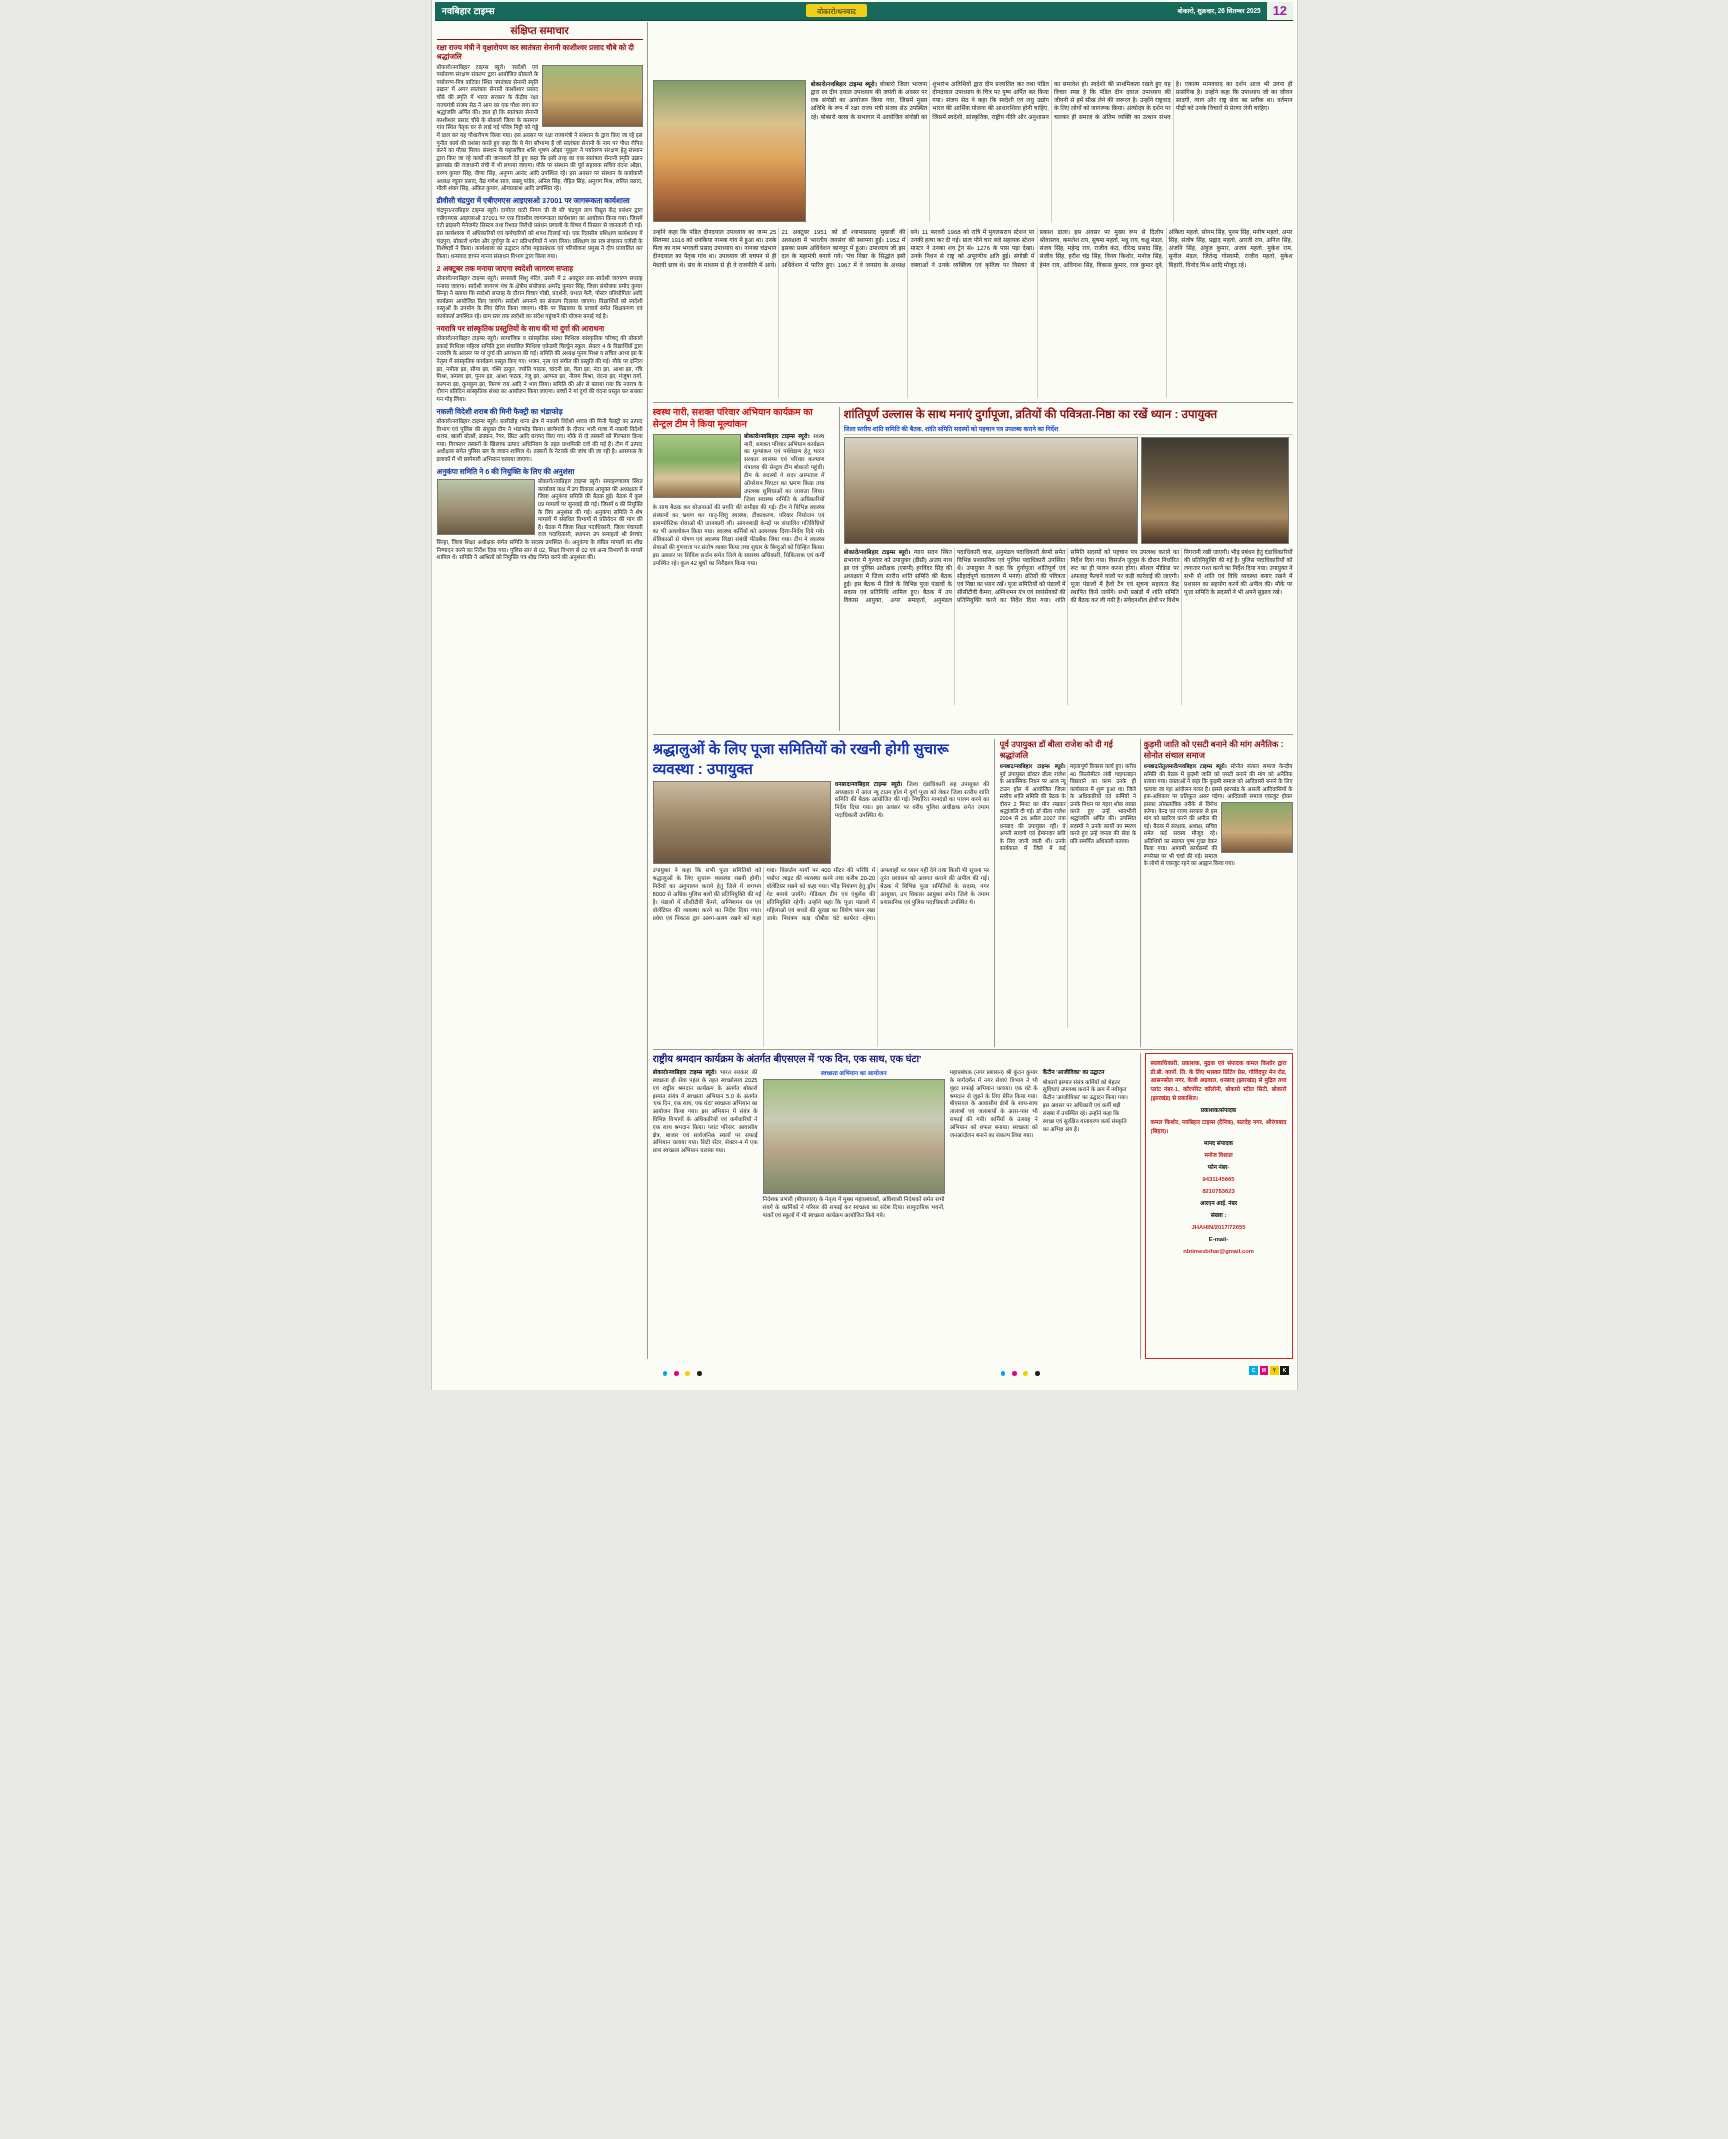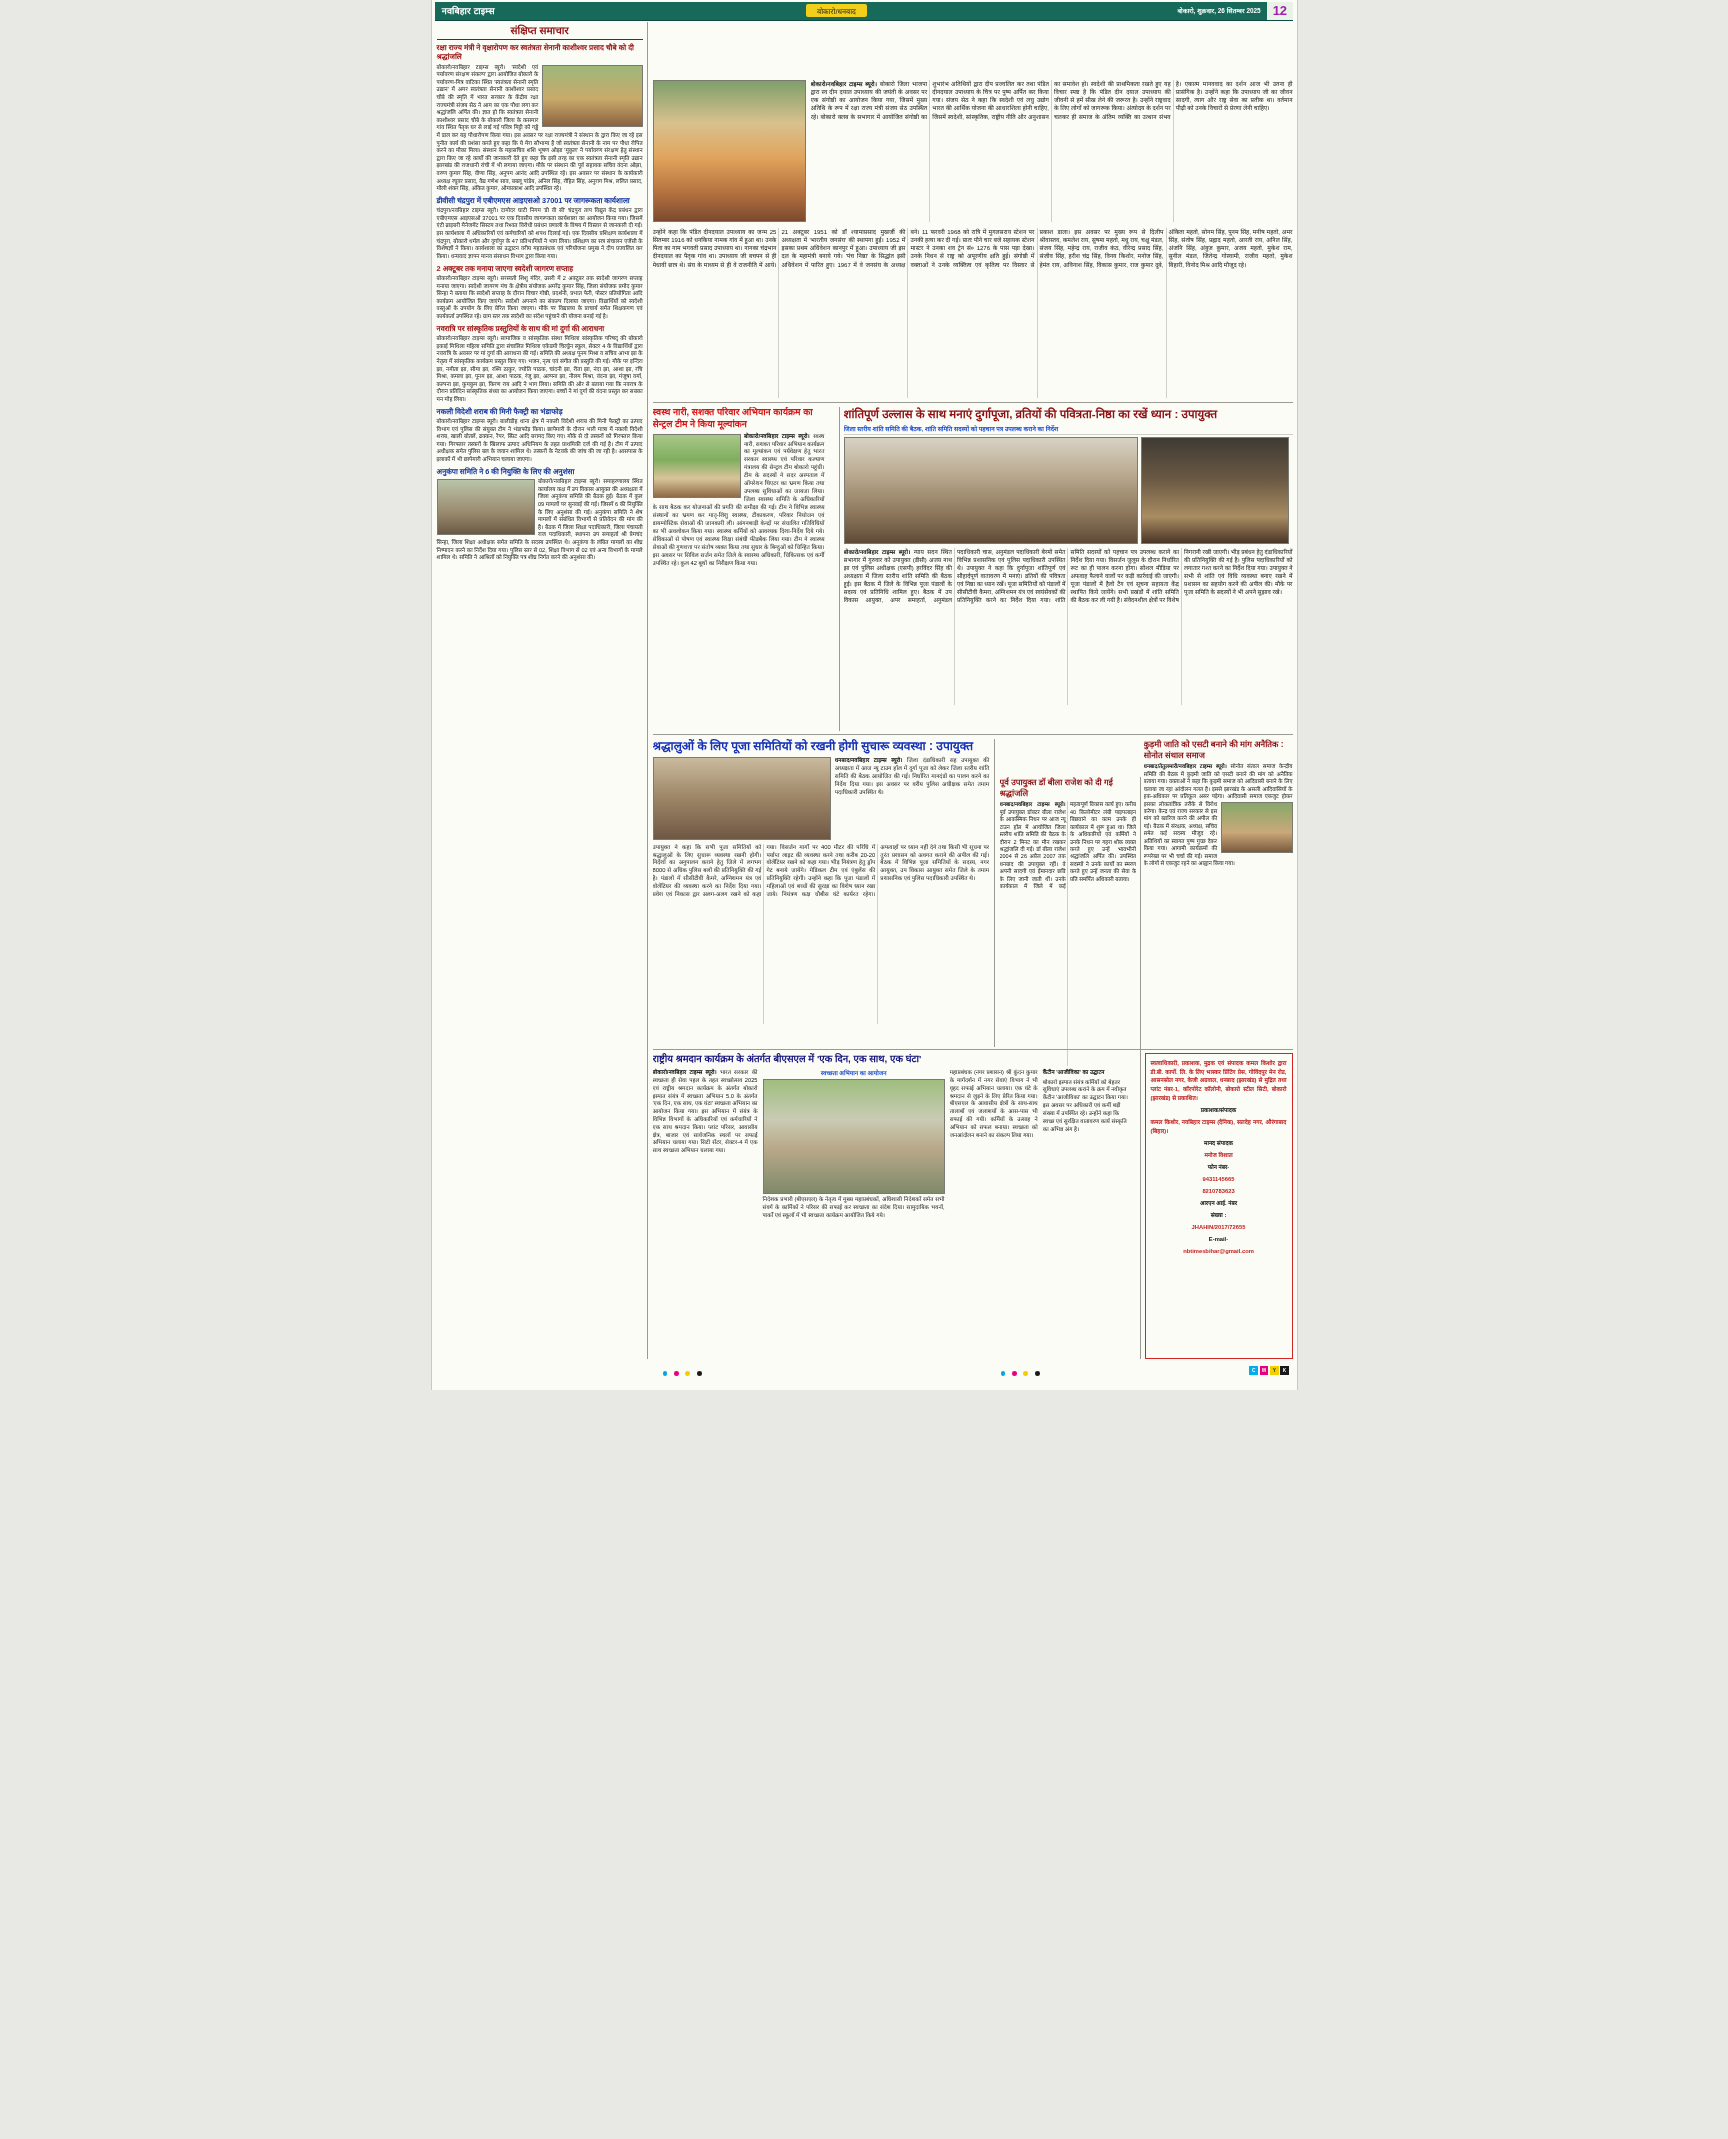--- a/index.html
+++ b/index.html
@@ -50,27 +50,27 @@
   .peace-head{color:#8d1012;font-weight:bold;font-size:11.6px;line-height:1.28;margin:0;}
   .peace-sub{color:#1d4fd2;font-weight:bold;font-size:6.2px;margin:2.1px 0;border-bottom:0.4px solid #cfcfc8;padding-bottom:1.3px;}
   .peace-photos{display:flex;gap:3.4px;margin:1.7px 0 3.4px;}
   .peace-photo-main{width:294px;height:107px;}
   .peace-photo-off{width:148px;height:107px;}
   .peace-body{column-count:4;column-gap:5.1px;column-rule:0.4px solid #cfcfc8;
               font-size:5.9px;line-height:1.37;height:157px;overflow:hidden;}
   
   .devotees{position:absolute;left:221px;top:739px;width:342px;height:308px;box-sizing:border-box;
             padding-right:4.3px;border-right:0.4px solid #9a9a93;overflow:hidden;}
-  .dev-head{color:#1633b8;font-weight:bold;font-size:12px;line-height:1.3;margin:0 0 2.6px;}
+  .dev-head{color:#1633b8;font-weight:bold;font-size:15px;line-height:1.3;margin:0 0 2.6px;}
   .dev-row{display:flex;gap:4.3px;}
   .dev-photo{width:178px;height:83px;flex:0 0 auto;}
   .dev-right{font-size:5.8px;line-height:1.37;}
   .dev-cols{margin-top:3.4px;column-count:3;column-gap:5.1px;column-rule:0.4px solid #cfcfc8;
             font-size:5.8px;line-height:1.37;height:180px;overflow:hidden;}
-  .tribute{position:absolute;left:568px;top:777px;width:141px;height:308px;box-sizing:border-box;
+  .tribute{position:absolute;left:568px;top:739px;width:141px;height:308px;box-sizing:border-box;
            padding-right:3.4px;border-right:0.4px solid #9a9a93;overflow:hidden;}
   .tri-head{color:#8f1113;font-weight:bold;font-size:8.3px;line-height:1.3;margin:0 0 2.6px;}
   .tri-body{column-count:2;column-gap:4.3px;column-rule:0.4px solid #cfcfc8;
             font-size:5.5px;line-height:1.36;height:265px;overflow:hidden;}
   .kudmi{position:absolute;left:712px;top:739px;width:149px;height:308px;overflow:hidden;}
   .kud-head{color:#8f1113;font-weight:bold;font-size:8.3px;line-height:1.3;margin:0 0 2.6px;}
   .kud-body{font-size:5.5px;line-height:1.36;}
   .kud-photo{float:right;width:72px;height:51px;margin:1.7px 0 1.7px 3.4px;}
   
   .bsl{position:absolute;left:221px;top:1053px;width:488px;height:306px;box-sizing:border-box;

